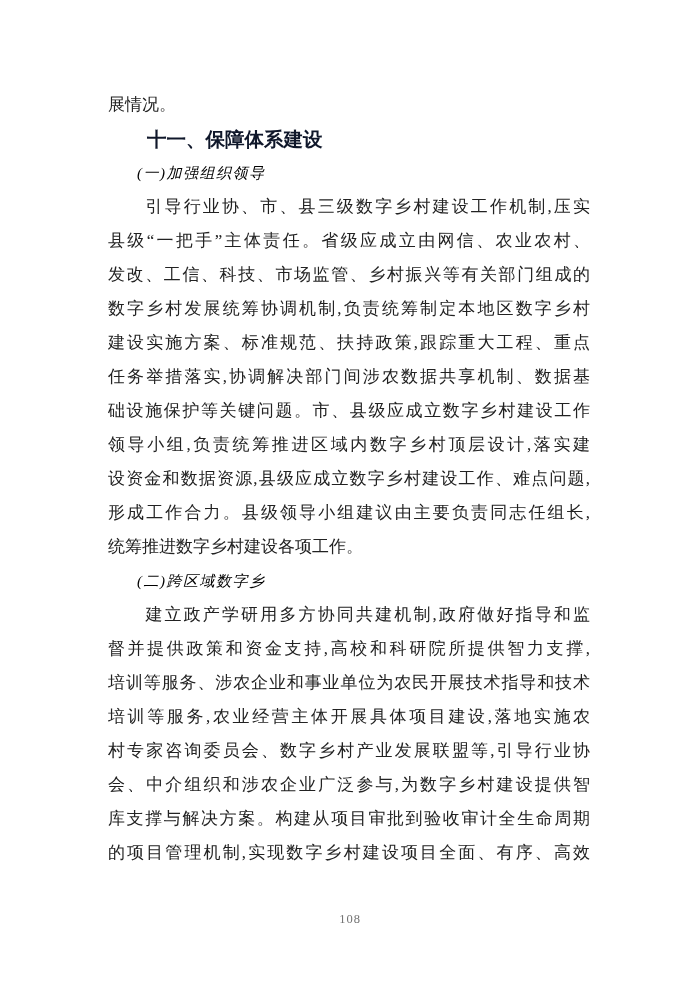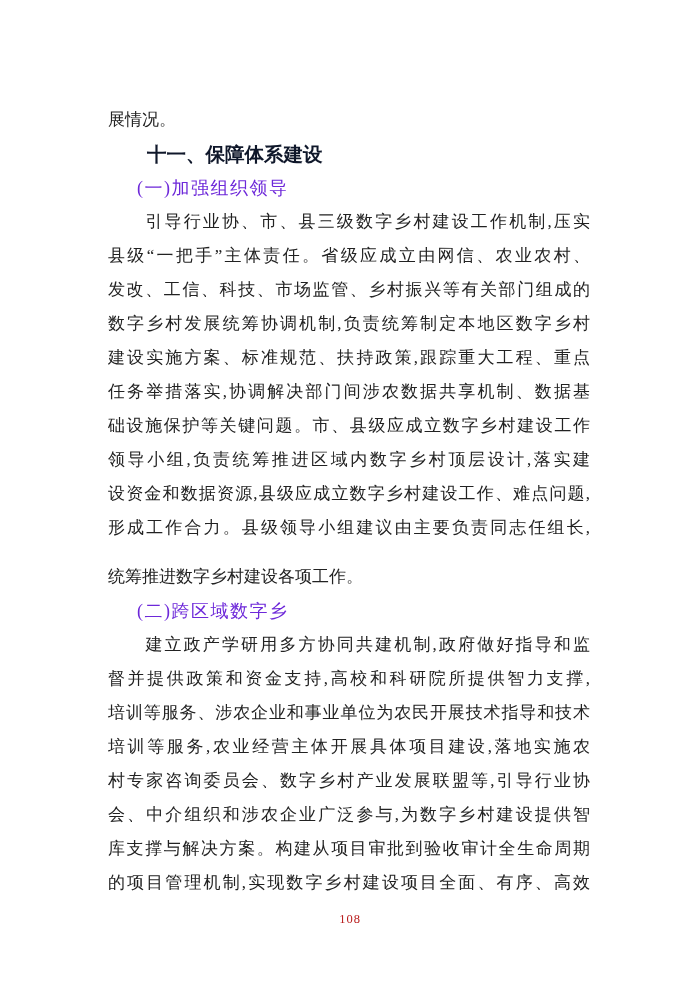--- a/index.html
+++ b/index.html
@@ -27,51 +27,51 @@
     line-height: 34px;
     height: 34px;
     text-align: justify;
     text-align-last: justify;
     text-justify: inter-character;
     overflow: hidden;
   }
   .line.end {
     text-align: center;
     text-align-last: left;
-    margin-top: 15px;
   }
   .line.indent {
     text-indent: 2.2em;
   }
   .heading {
     font-family: "Liberation Sans", sans-serif;
     font-weight: 700;
     font-size: 19.5px;
     line-height: 34px;
     height: 34px;
     text-indent: 39px;
     color: #0f172a;
   }
   .subheading {
-    font-size: 18px;
+    font-style: italic;
+    font-size: 15px;
     line-height: 34px;
     height: 34px;
     text-indent: 29px;
     letter-spacing: 1.5px;
-    color: #6d28d9;
+    color: #000000;
   }
   .page-number {
     position: absolute;
     left: 0;
     right: 0;
     top: 912px;
     text-align: center;
     font-size: 12.5px;
     letter-spacing: 1px;
-    color: #b91c1c;
+    color: #737373;
   }
 </style>
 </head>
 <body>
 
 <div class="page">
   <div class="textblock">
 
     <div class="line end">展情况。</div>
 

